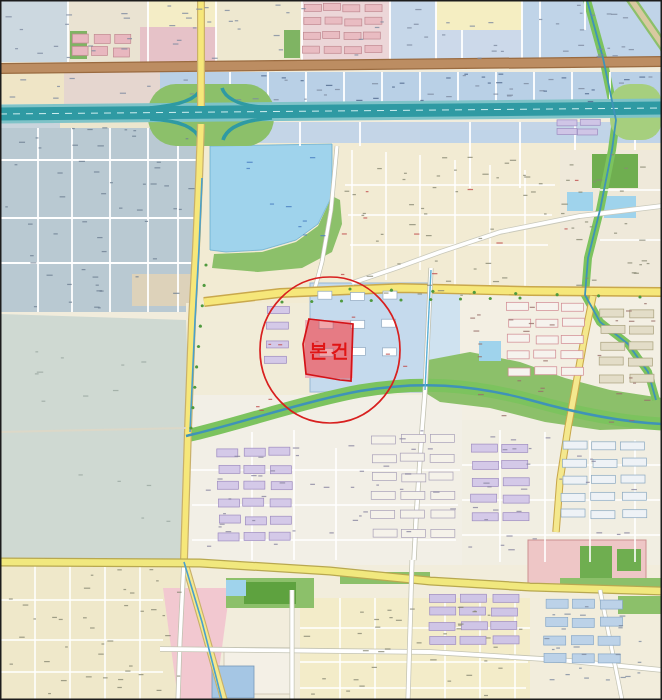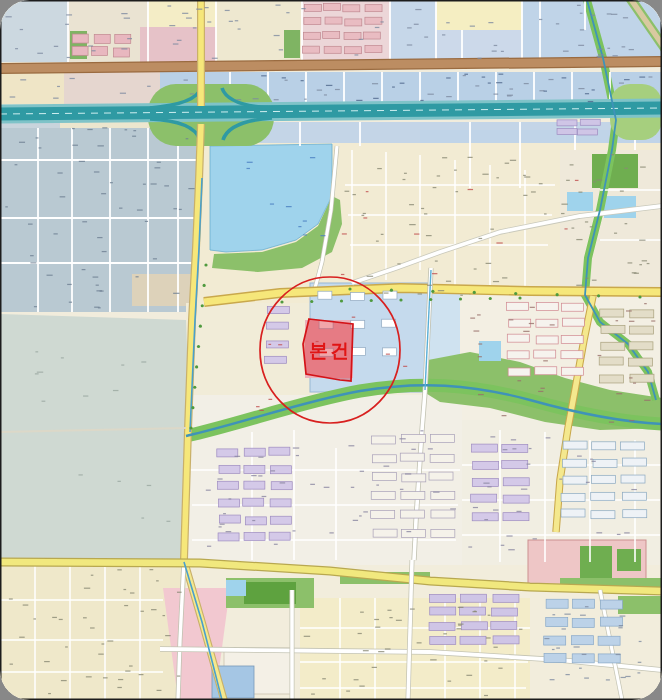--- a/index.html
+++ b/index.html
@@ -1,16 +1,16 @@
 <!DOCTYPE html>
 <html><head>
 <meta charset="utf-8">
 <style>
   html,body{margin:0;padding:0;background:#888;font-family:"Liberation Sans","DejaVu Sans",sans-serif;}
-  .stage{width:662px;height:700px;position:relative;background:#f1ecdc;overflow:hidden;border-radius:30px;}
+  .stage{width:662px;height:700px;position:relative;background:#f1ecdc;overflow:hidden;}
   svg{display:block}
   text{font-family:"Liberation Sans","DejaVu Sans",sans-serif;}
 </style>
 </head>
 <body>
 
 <div class="stage">
 <svg width="662" height="700" viewBox="0 0 662 700">
 
   <g>

